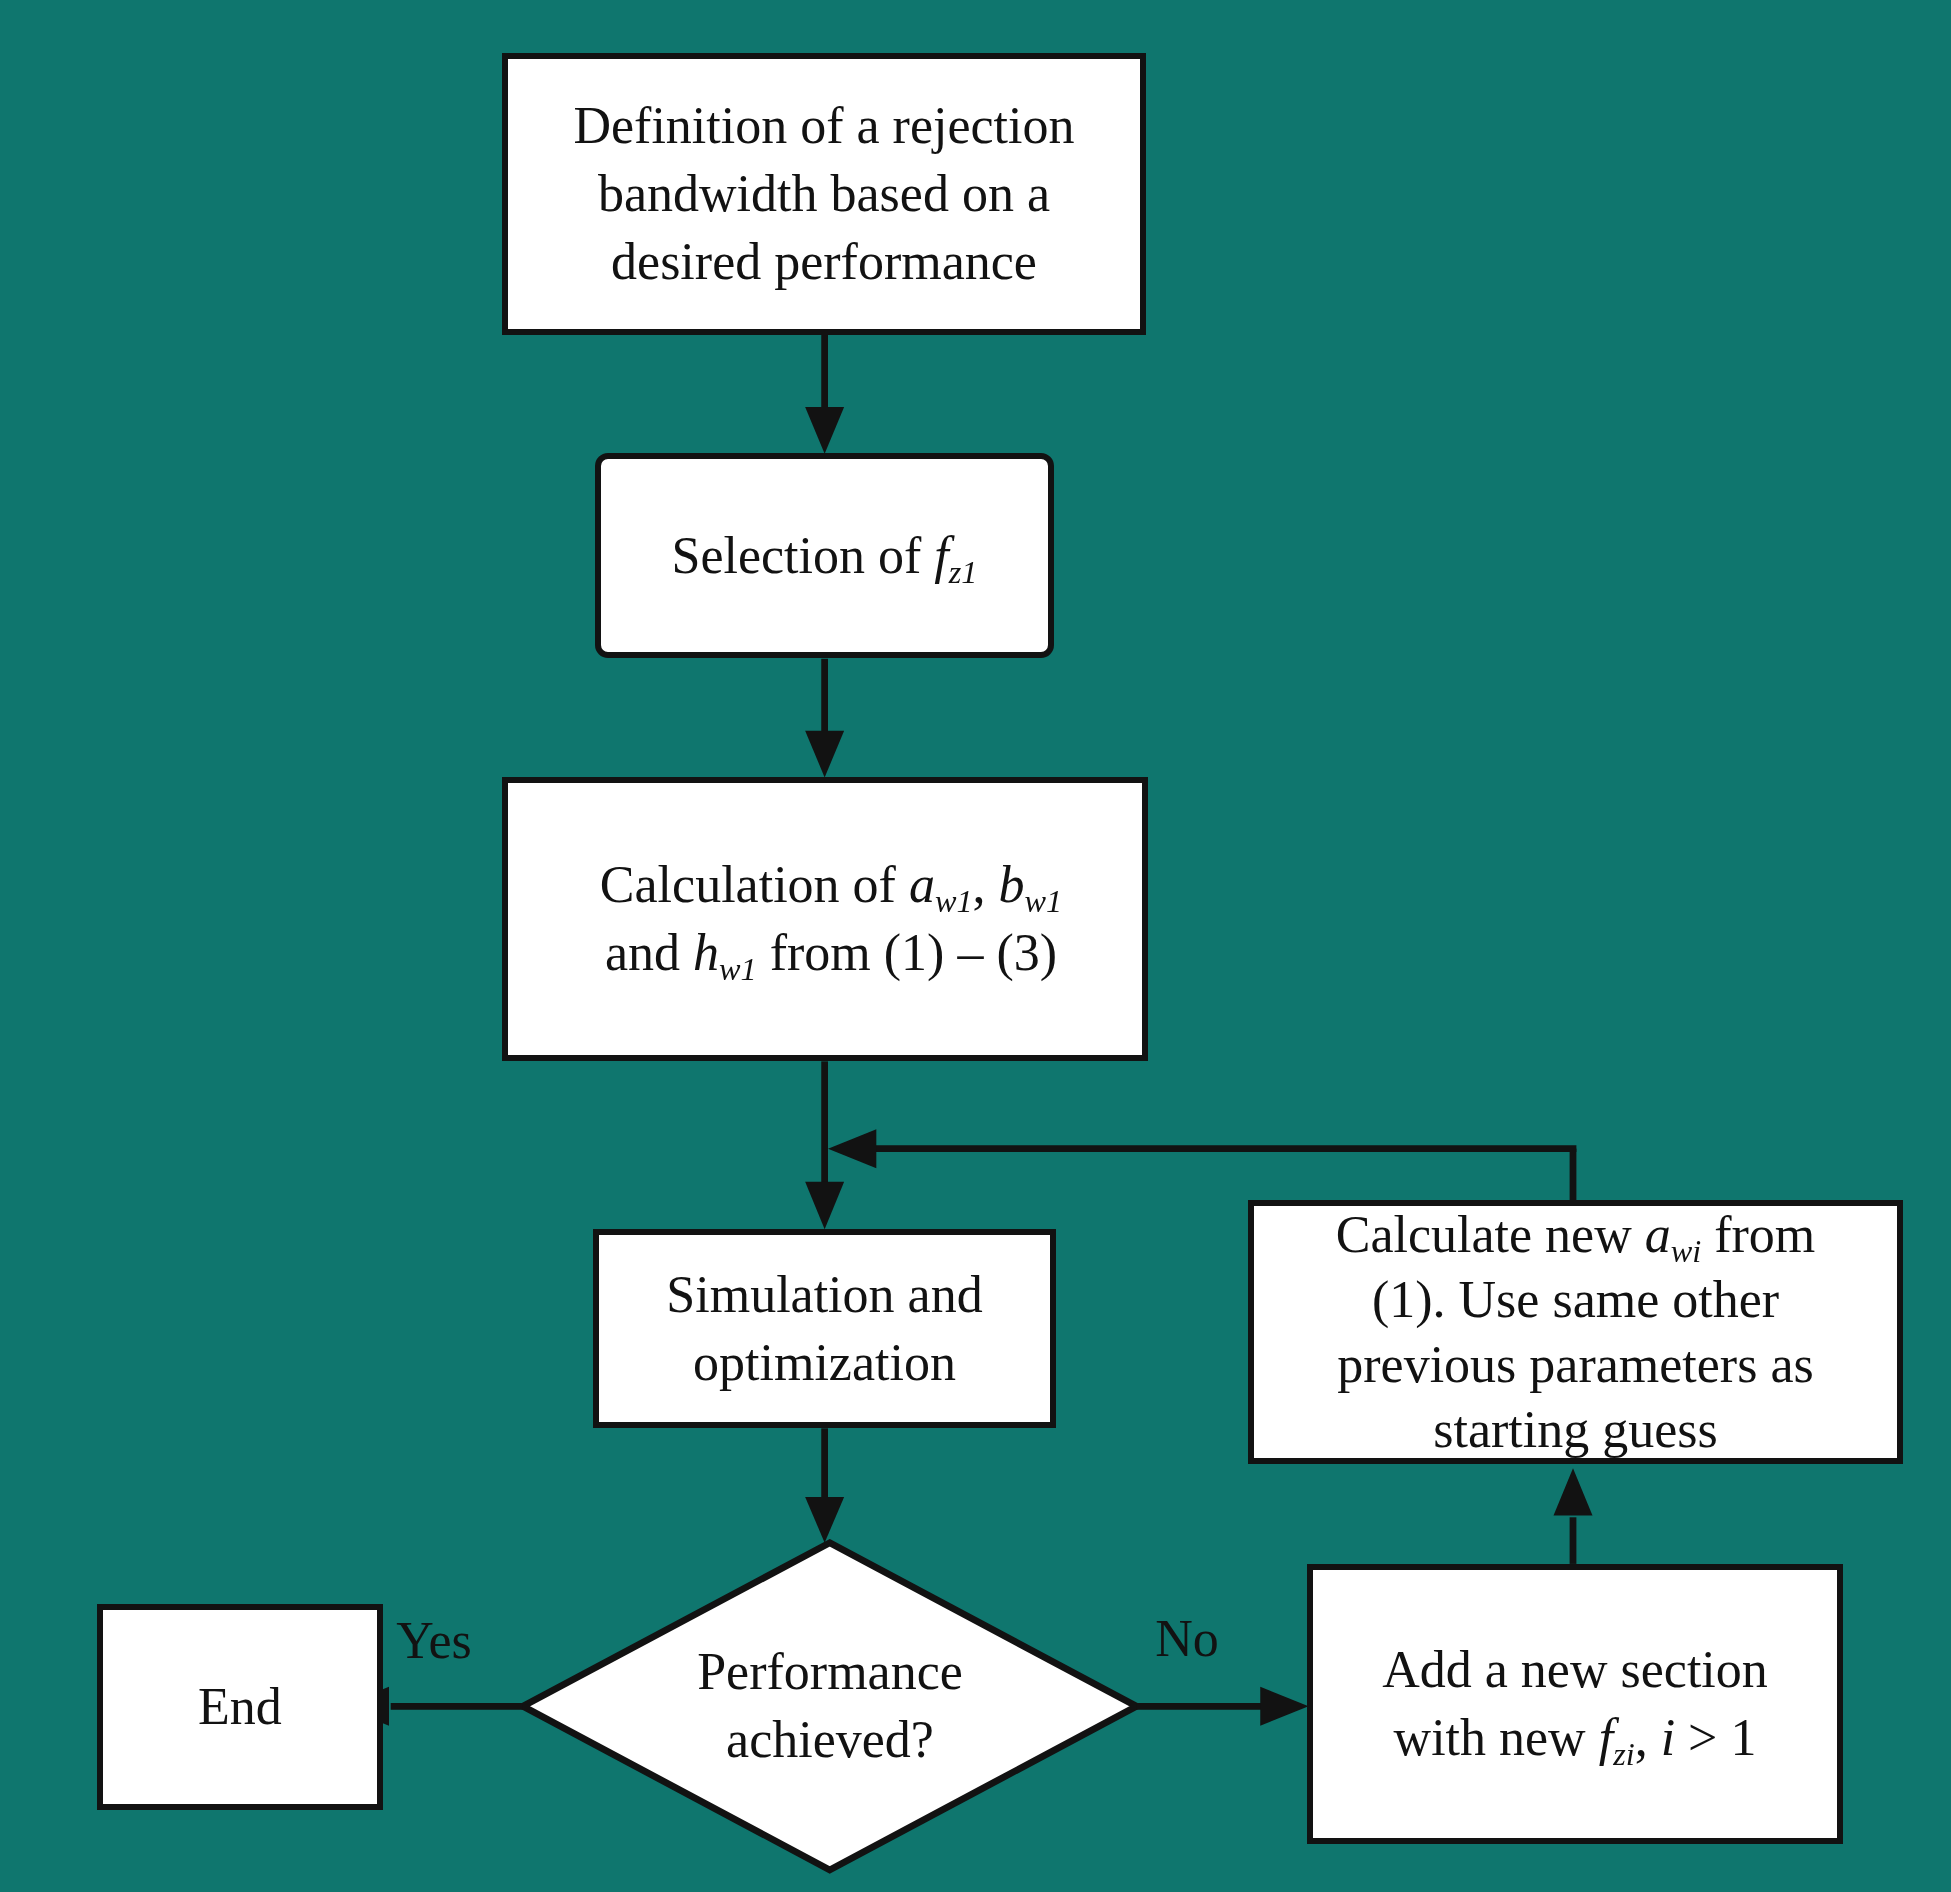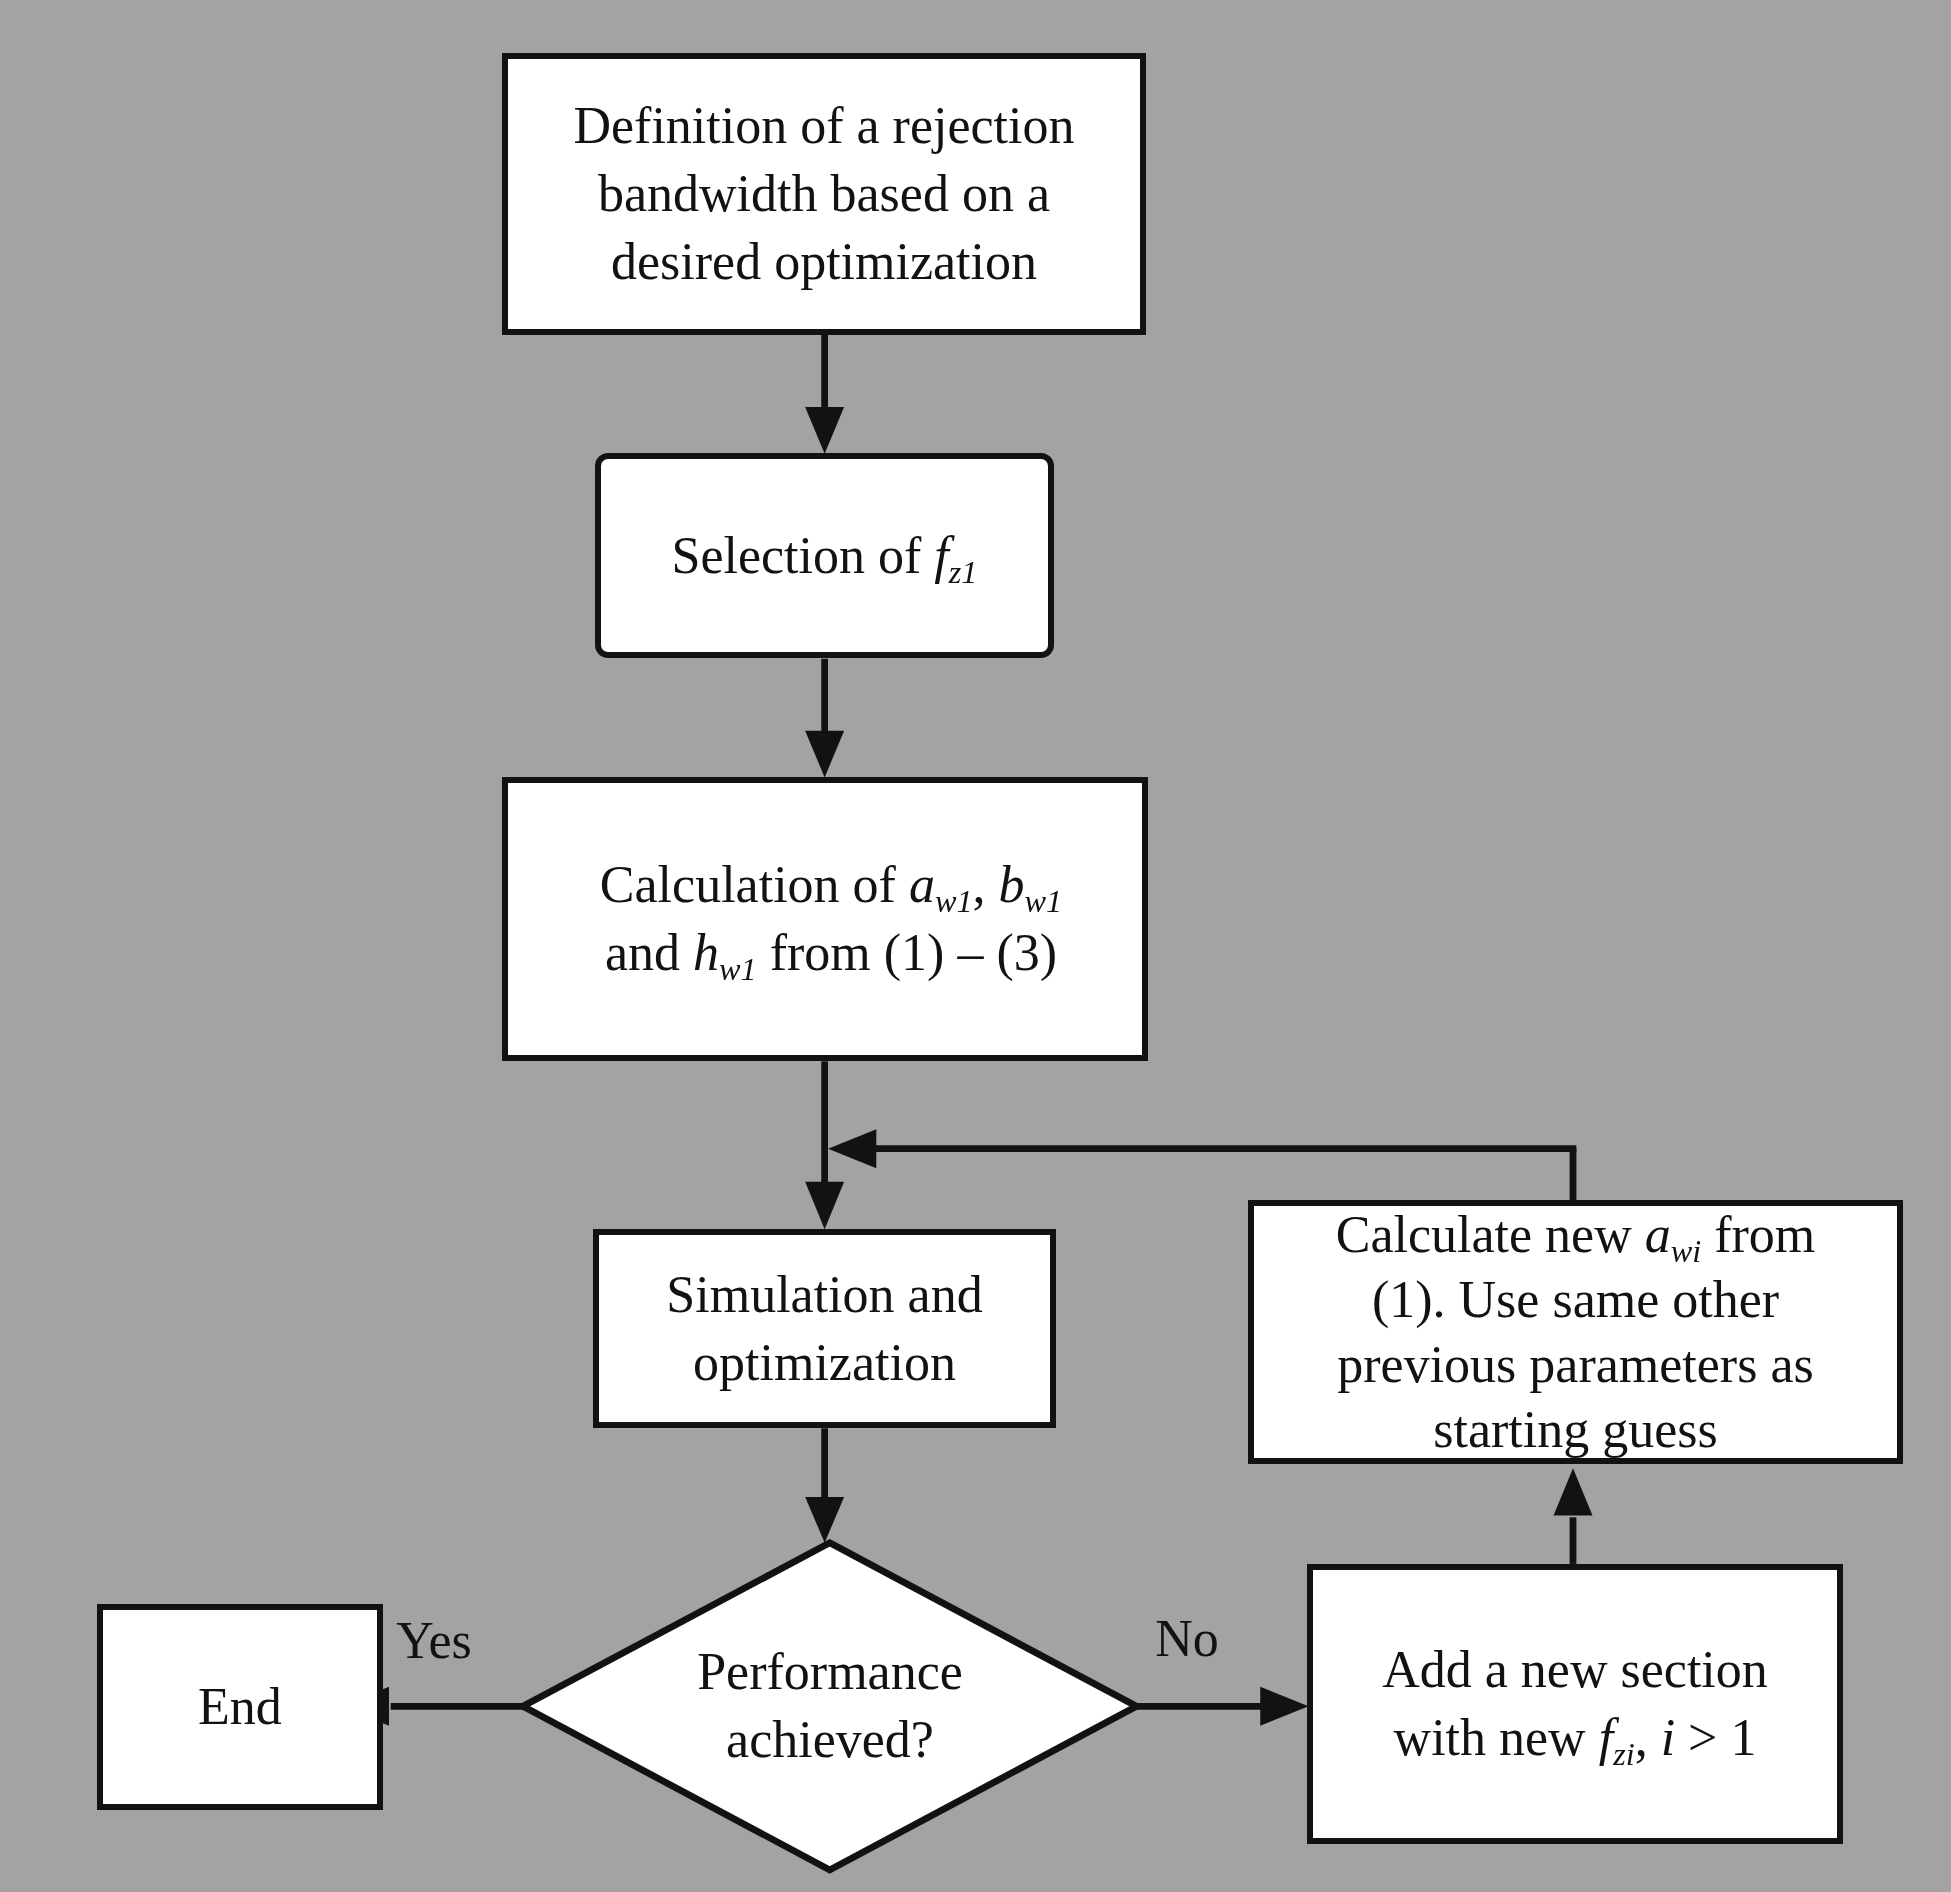--- a/index.html
+++ b/index.html
@@ -1,21 +1,21 @@
 <!DOCTYPE html>
 <html style="font-size:13.6px"><head>
 <meta charset="utf-8">
 <style>
   * { box-sizing: border-box; }
   html, body { margin: 0; padding: 0; background: #ffffff; }
   .stage {
     position: relative;
     width: 1951px;
     height: 1893px;
-    background: #a3a3a3;
+    background: #0f766e;
     font-family: "Liberation Serif", "DejaVu Serif", serif;
     color: #121212;
     overflow: hidden;
   }
   svg.wires { position: absolute; left: 0; top: 0; width: 1951px; height: 1893px; }
   .node {
     position: absolute;
     border: 6.8px solid #121212;
     background: #ffffff;
     display: flex;
@@ -79,21 +79,21 @@
     <polygon points="1487,1990 1487,2036 1544,2013" fill="#121212"></polygon>
 
     <line x1="1856" y1="1845" x2="1856" y2="1790" stroke="#121212" stroke-width="8"></line>
     <polygon points="1833,1788 1879,1788 1856,1732" fill="#121212"></polygon>
   </svg>
 
   <div class="node" style="left:502px; top:53px; width:644px; height:282px;">
     <div class="txt">
       <div>Definition of a rejection</div>
       <div>bandwidth based on a</div>
-      <div>desired optimization</div>
+      <div>desired performance</div>
     </div>
   </div>
 
   <div class="node" style="left:595px; top:453px; width:459px; height:205px;border-radius:13px;">
     <div class="txt">
       <span>Selection of </span><i>f</i><sub><i>z1</i></sub>
     </div>
   </div>
 
   <div class="node" style="left:502px; top:777px; width:646px; height:284px;padding-left:12px;">

